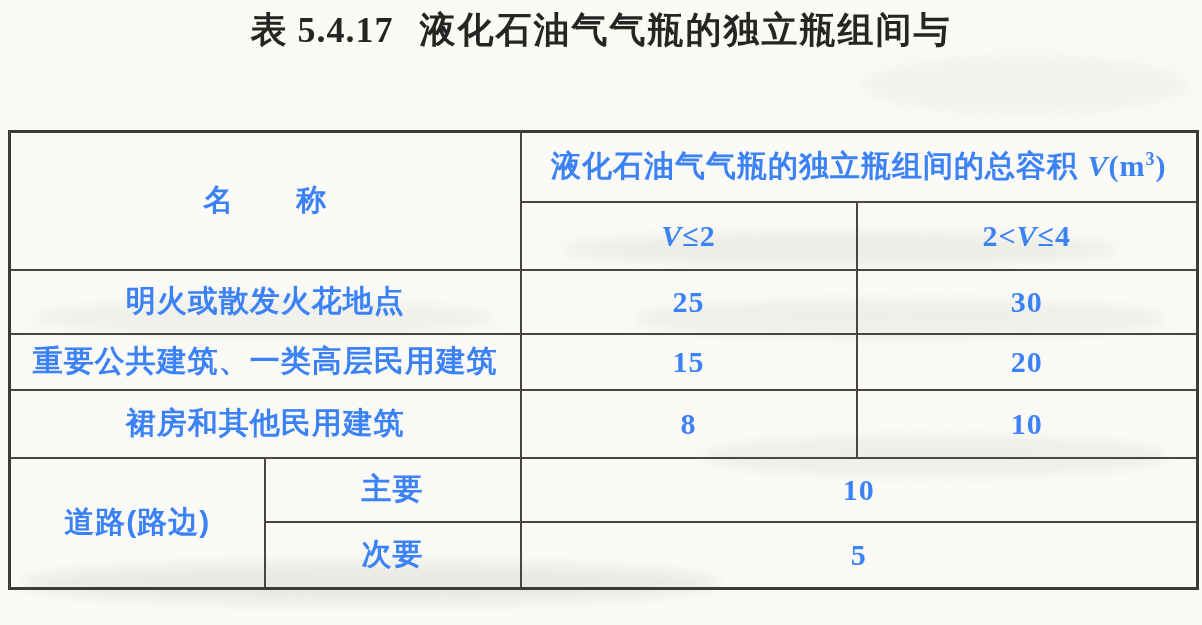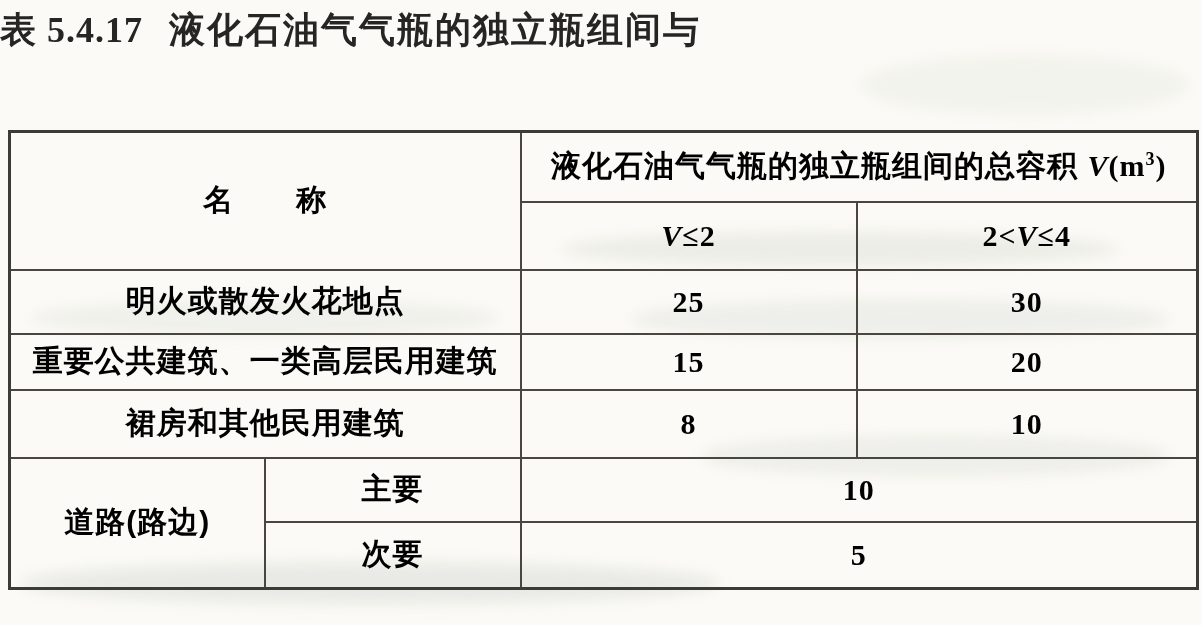--- a/index.html
+++ b/index.html
@@ -23,21 +23,21 @@
   .s1 { left: 560px; top: 232px; width: 560px; height: 34px; background: rgba(155,165,145,0.14); }
   .s2 { left: 30px;  top: 300px; width: 470px; height: 36px; background: rgba(150,160,145,0.10); }
   .s3 { left: 630px; top: 300px; width: 540px; height: 38px; background: rgba(150,160,145,0.12); }
   .s4 { left: 20px;  top: 562px; width: 700px; height: 42px; background: rgba(145,158,140,0.16); }
   .s5 { left: 700px; top: 436px; width: 470px; height: 40px; background: rgba(150,160,145,0.12); }
   .s6 { left: 860px; top: 55px;  width: 330px; height: 60px; background: rgba(150,160,145,0.08); }
 
   .title-block {
     position: absolute;
     left: 0; top: 6px; width: 1202px;
-    text-align: left;
+    text-align: center;
   }
   .title-line {
     font-size: 36px;
     font-weight: bold;
     letter-spacing: 2px;
     line-height: 48px;
     color: #262523;
   }
   .title-no {
     font-family: "Liberation Serif", serif;
@@ -52,21 +52,21 @@
     width: 1188px;
     border-collapse: collapse;
     table-layout: fixed;
   }
   table.main td {
     border: 2px solid #48463f;
     text-align: center;
     vertical-align: middle;
     font-size: 30px;
     font-weight: bold;
-    color: #000000;
+    color: #3b82f6;
     padding: 0;
     letter-spacing: 1px;
   }
   table.main { border: 3px solid #3d3b35; }
 
   tr.rh1 { height: 70px; }
   tr.rh2 { height: 68px; }
   tr.r1  { height: 64px; }
   tr.r2  { height: 56px; }
   tr.r3  { height: 68px; }

